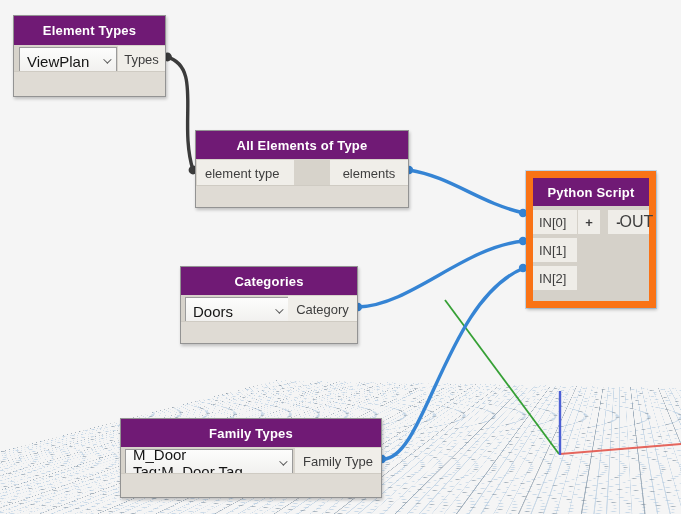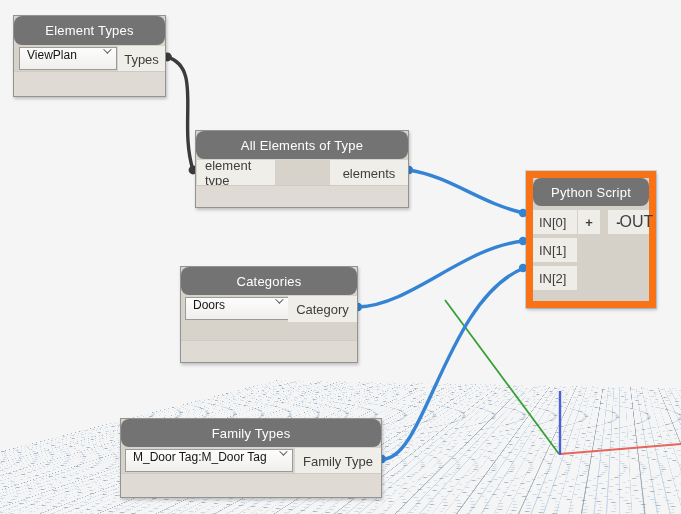--- a/index.html
+++ b/index.html
@@ -27,58 +27,58 @@
   
   svg.overlay { position:absolute; left:0; top:0; z-index:2; pointer-events:none; }
   svg.overlay path, svg.overlay line { pointer-events:stroke; }
 
   
   .node {
     position:absolute; z-index:3; background:#D7D3CB;
     border:1px solid #939393; box-shadow:1px 2px 3px rgba(0,0,0,.22);
   }
   .node-header {
-    height:28px; background:#737373; color:#FFFFFF;
-    font-weight:normal; font-size:13px; letter-spacing:.2px;
-    display:flex; align-items:center; justify-content:center;border-radius:8px;
+    height:28px; background:#701a75; color:#FFFFFF;
+    font-weight:bold; font-size:13px; letter-spacing:.2px;
+    display:flex; align-items:center; justify-content:center;
   }
   .node-ports { position:relative; height:28px; }
   .node-bottom { position:absolute; left:0; right:0; bottom:0; background:#DFDBD4; border-top:1px solid #CFCBC3; }
 
   .port {
     position:absolute; top:1px; height:26px; background:#F0EEE9;
     color:#3E3E3E; font-size:13px; display:flex; align-items:center;
   }
   .port.in  { justify-content:flex-start; padding-left:8px; }
   .port.out { justify-content:center; }
 
   .dd {
     position:absolute; top:2px; height:23px;
     background:linear-gradient(#FDFDFC,#F0EFED);
-    border:1px solid #9B9B9B; color:#151515; font-size:12px;
-    display:flex; justify-content:space-between; padding:0 7px;
+    border:1px solid #9B9B9B; color:#151515; font-size:15px;
+    display:flex; align-items:center; justify-content:space-between; padding:13px 7px;
   }
   .chev {
     width:6px; height:6px; border-right:1.5px solid #5A5A5A; border-bottom:1.5px solid #5A5A5A;
     transform:rotate(45deg) translateY(-2px); flex:0 0 auto; margin-left:8px;
   }
 
   
   #n-element-types { left:13px;  top:15px;  width:153px; height:82px; }
   #n-element-types .node-header { height:29px; }
   #n-element-types .node-bottom { height:25px; }
   #n-element-types .dd { left:5px; width:98px; }
   #n-element-types .port.out { right:0; width:47px; }
 
   #n-all-elements { left:195px; top:130px; width:214px; height:78px; }
   #n-all-elements .node-bottom { height:22px; }
-  #n-all-elements .port.in  { left:1px; width:78px; }
+  #n-all-elements .port.in  { left:1px; width:97px; }
   #n-all-elements .port.out { right:0; width:78px; }
 
-  #n-categories { left:180px; top:266px; width:178px; height:97px; }
+  #n-categories { left:180px; top:266px; width:178px; height:78px; }
   #n-categories .node-bottom { height:22px; }
   #n-categories .dd { left:4px; width:104px; }
   #n-categories .port.out { right:0; width:69px; }
 
   #n-family-types { left:120px; top:418px; width:262px; height:80px; }
   #n-family-types .node-bottom { height:24px; }
   #n-family-types .dd { left:4px; width:168px; }
   #n-family-types .port.out { right:0; width:86px; }
 
   #n-python { left:526px; top:171px; width:130px; height:137px; background:#D5D1C9;

